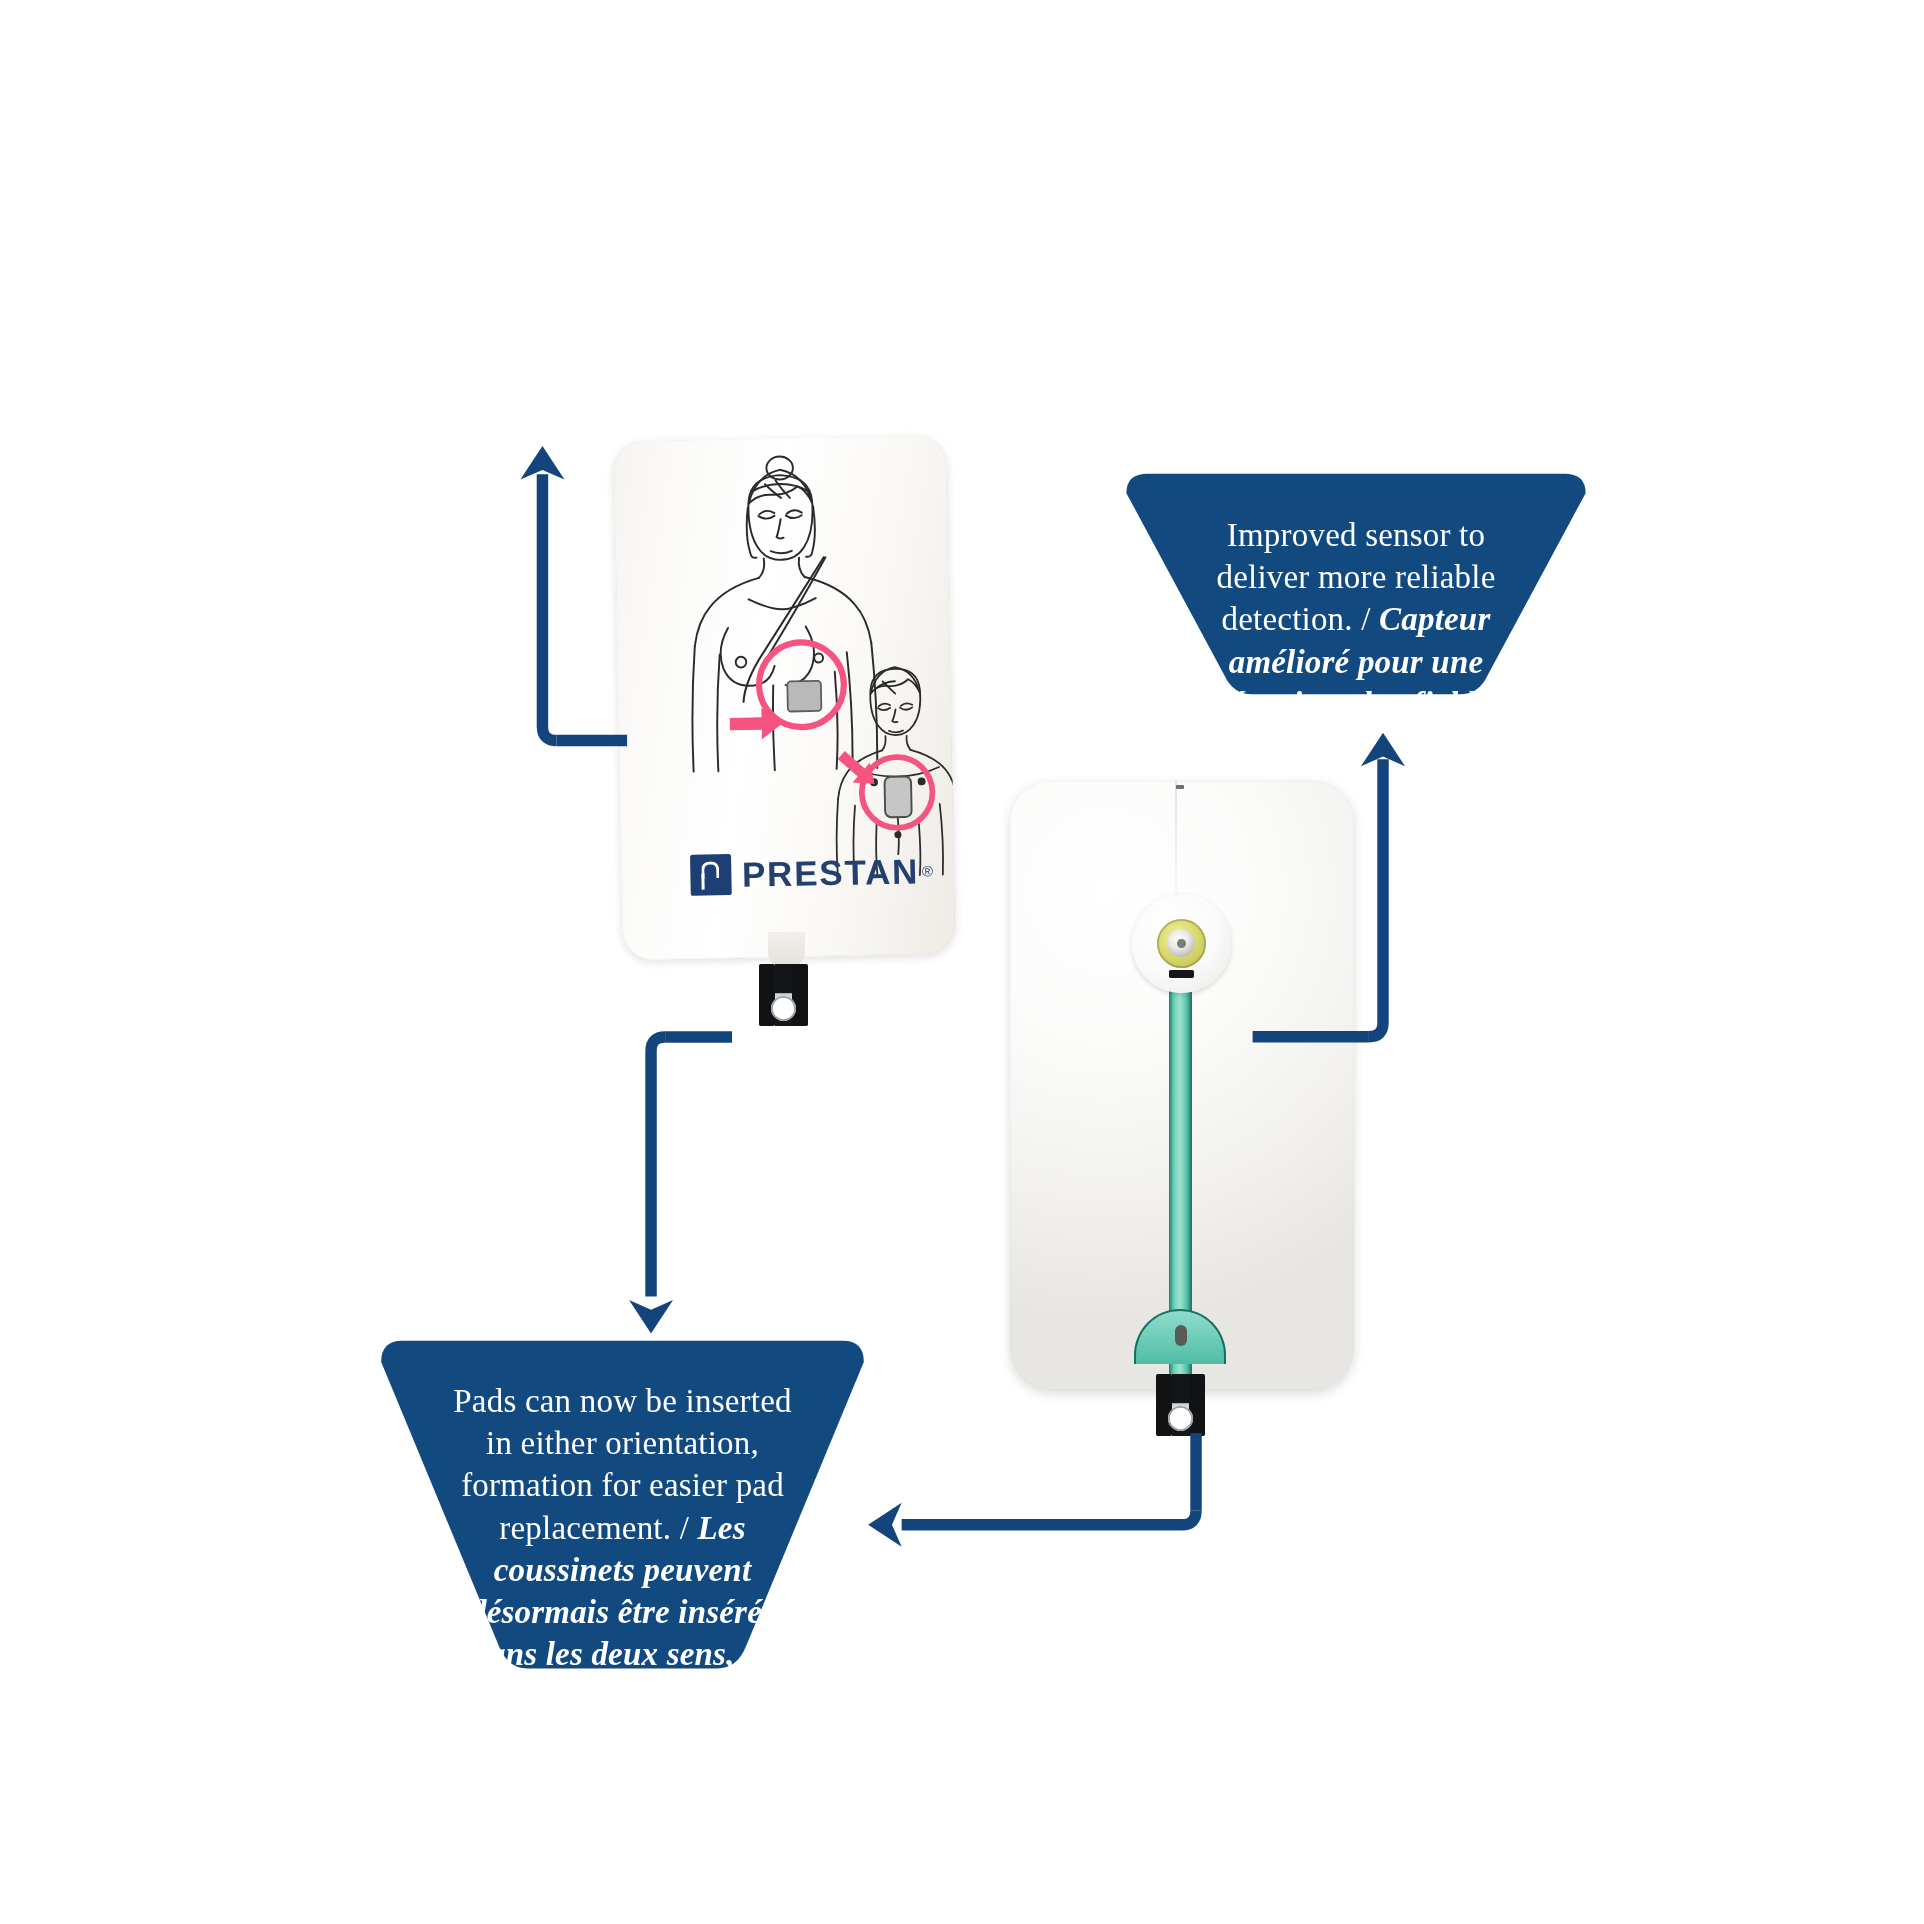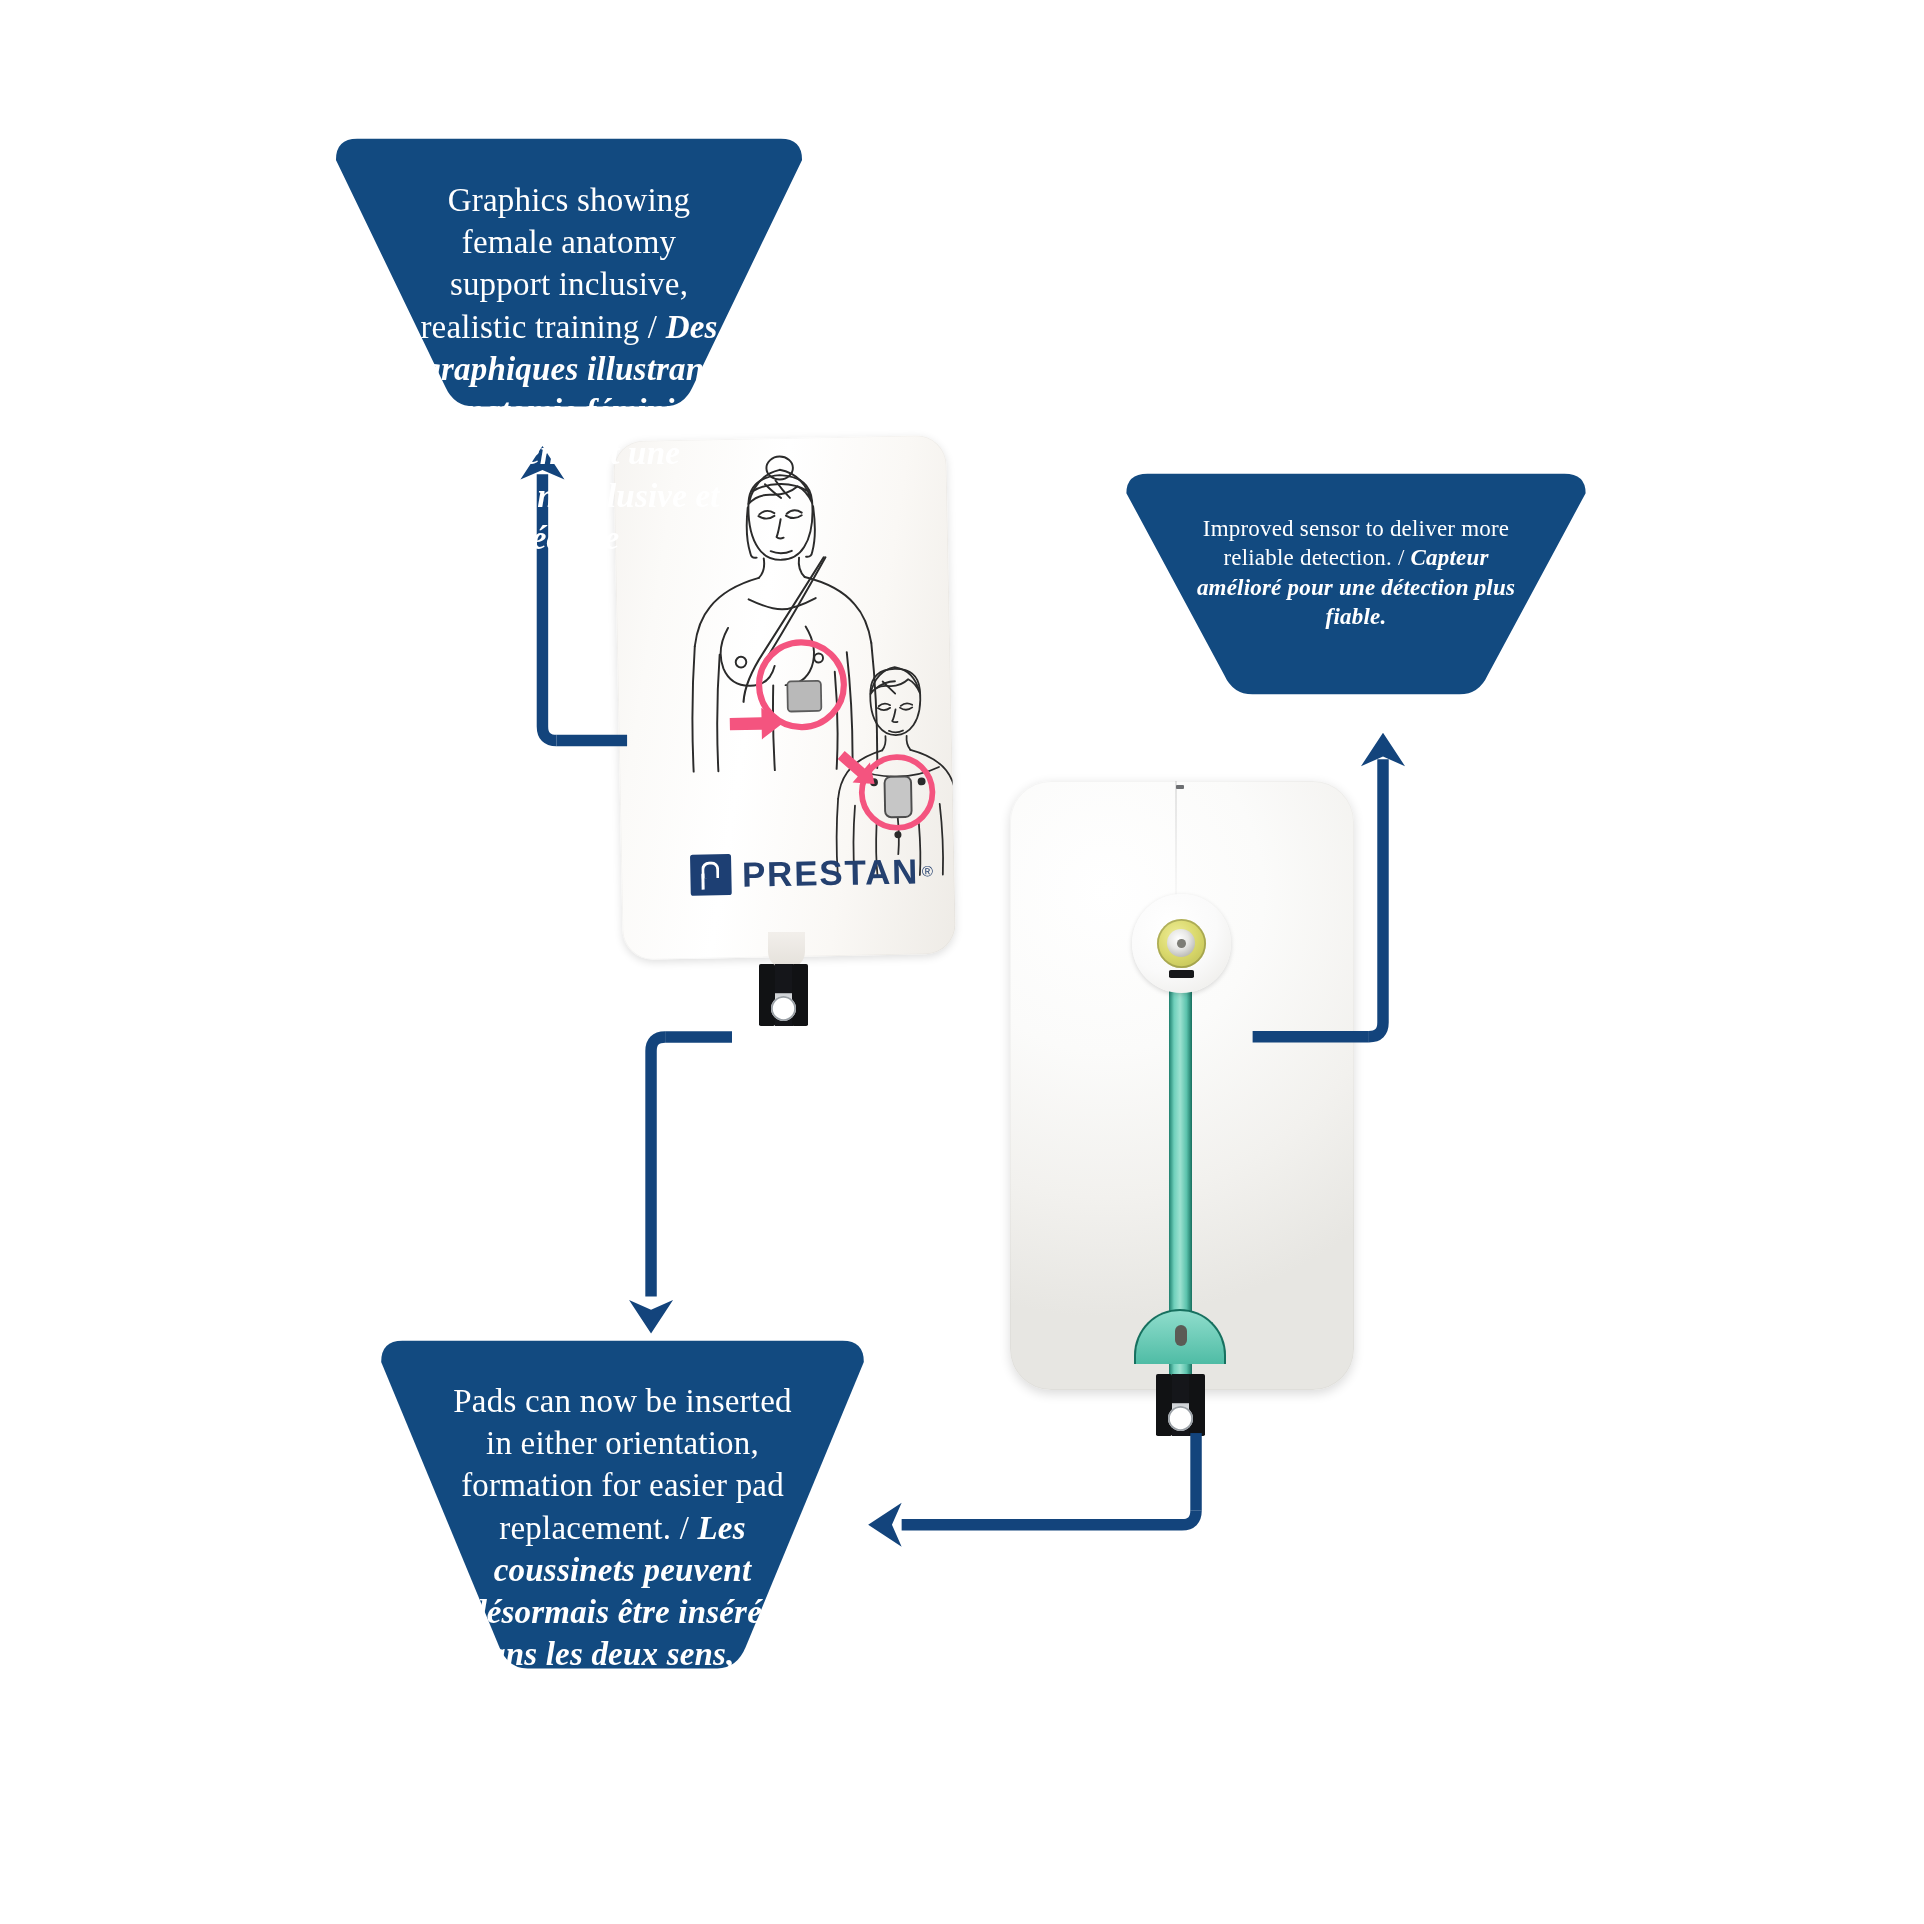--- a/index.html
+++ b/index.html
@@ -38,21 +38,21 @@
   
   #callout-graphics{
     left:313px; top:137px; width:512px; height:273px;
   }
   #callout-graphics .txt{font-size:33px;padding:42px 97px 0 97px;}
 
   
   #callout-sensor{
     left:1107px; top:472px; width:498px; height:225px;
   }
-  #callout-sensor .txt{font-size:23px;padding:42px 81px 0 81px;}
+  #callout-sensor .txt{font-size:33px;padding:42px 81px 0 81px;}
 
   
   #callout-pads{
     left:360px; top:1339px; width:525px; height:333px;
   }
   #callout-pads .txt{font-size:33px;padding:41px 86px 0 86px;}
 
   
   .pad{position:absolute;}
 
@@ -192,29 +192,20 @@
 
   
   .arrow{position:absolute;}
   svg{display:block;overflow:visible;}
 </style>
 </head>
 <body>
 
 <div id="stage">
 
-  <div class="callout" id="callout-graphics">
-    <svg class="shape" viewBox="0 0 580 310" preserveAspectRatio="none">
-      <path d="M26 26 Q26 2 50 2 L530 2 Q554 2 554 26 L430 284 Q420 306 398 306 L182 306 Q160 306 150 284 Z" fill="#124a80"></path>
-    </svg>
-    <div class="txt">
-      <span class="en">Graphics showing female anatomy support inclusive, realistic training /</span>
-      <span class="fr">Des graphiques illustrant l'anatomie féminine soutiennent une formation inclusive et réaliste</span>
-    </div>
-  </div>
 
   <div class="callout" id="callout-sensor">
     <svg class="shape" viewBox="0 0 565 255" preserveAspectRatio="none">
       <path d="M22 24 Q22 2 46 2 L519 2 Q543 2 543 24 L432 230 Q422 252 400 252 L165 252 Q143 252 133 230 Z" fill="#124a80"></path>
     </svg>
     <div class="txt">
       <span class="en">Improved sensor to deliver more reliable detection. /</span>
       <span class="fr">Capteur amélioré pour une détection plus fiable.</span>
     </div>
   </div>

